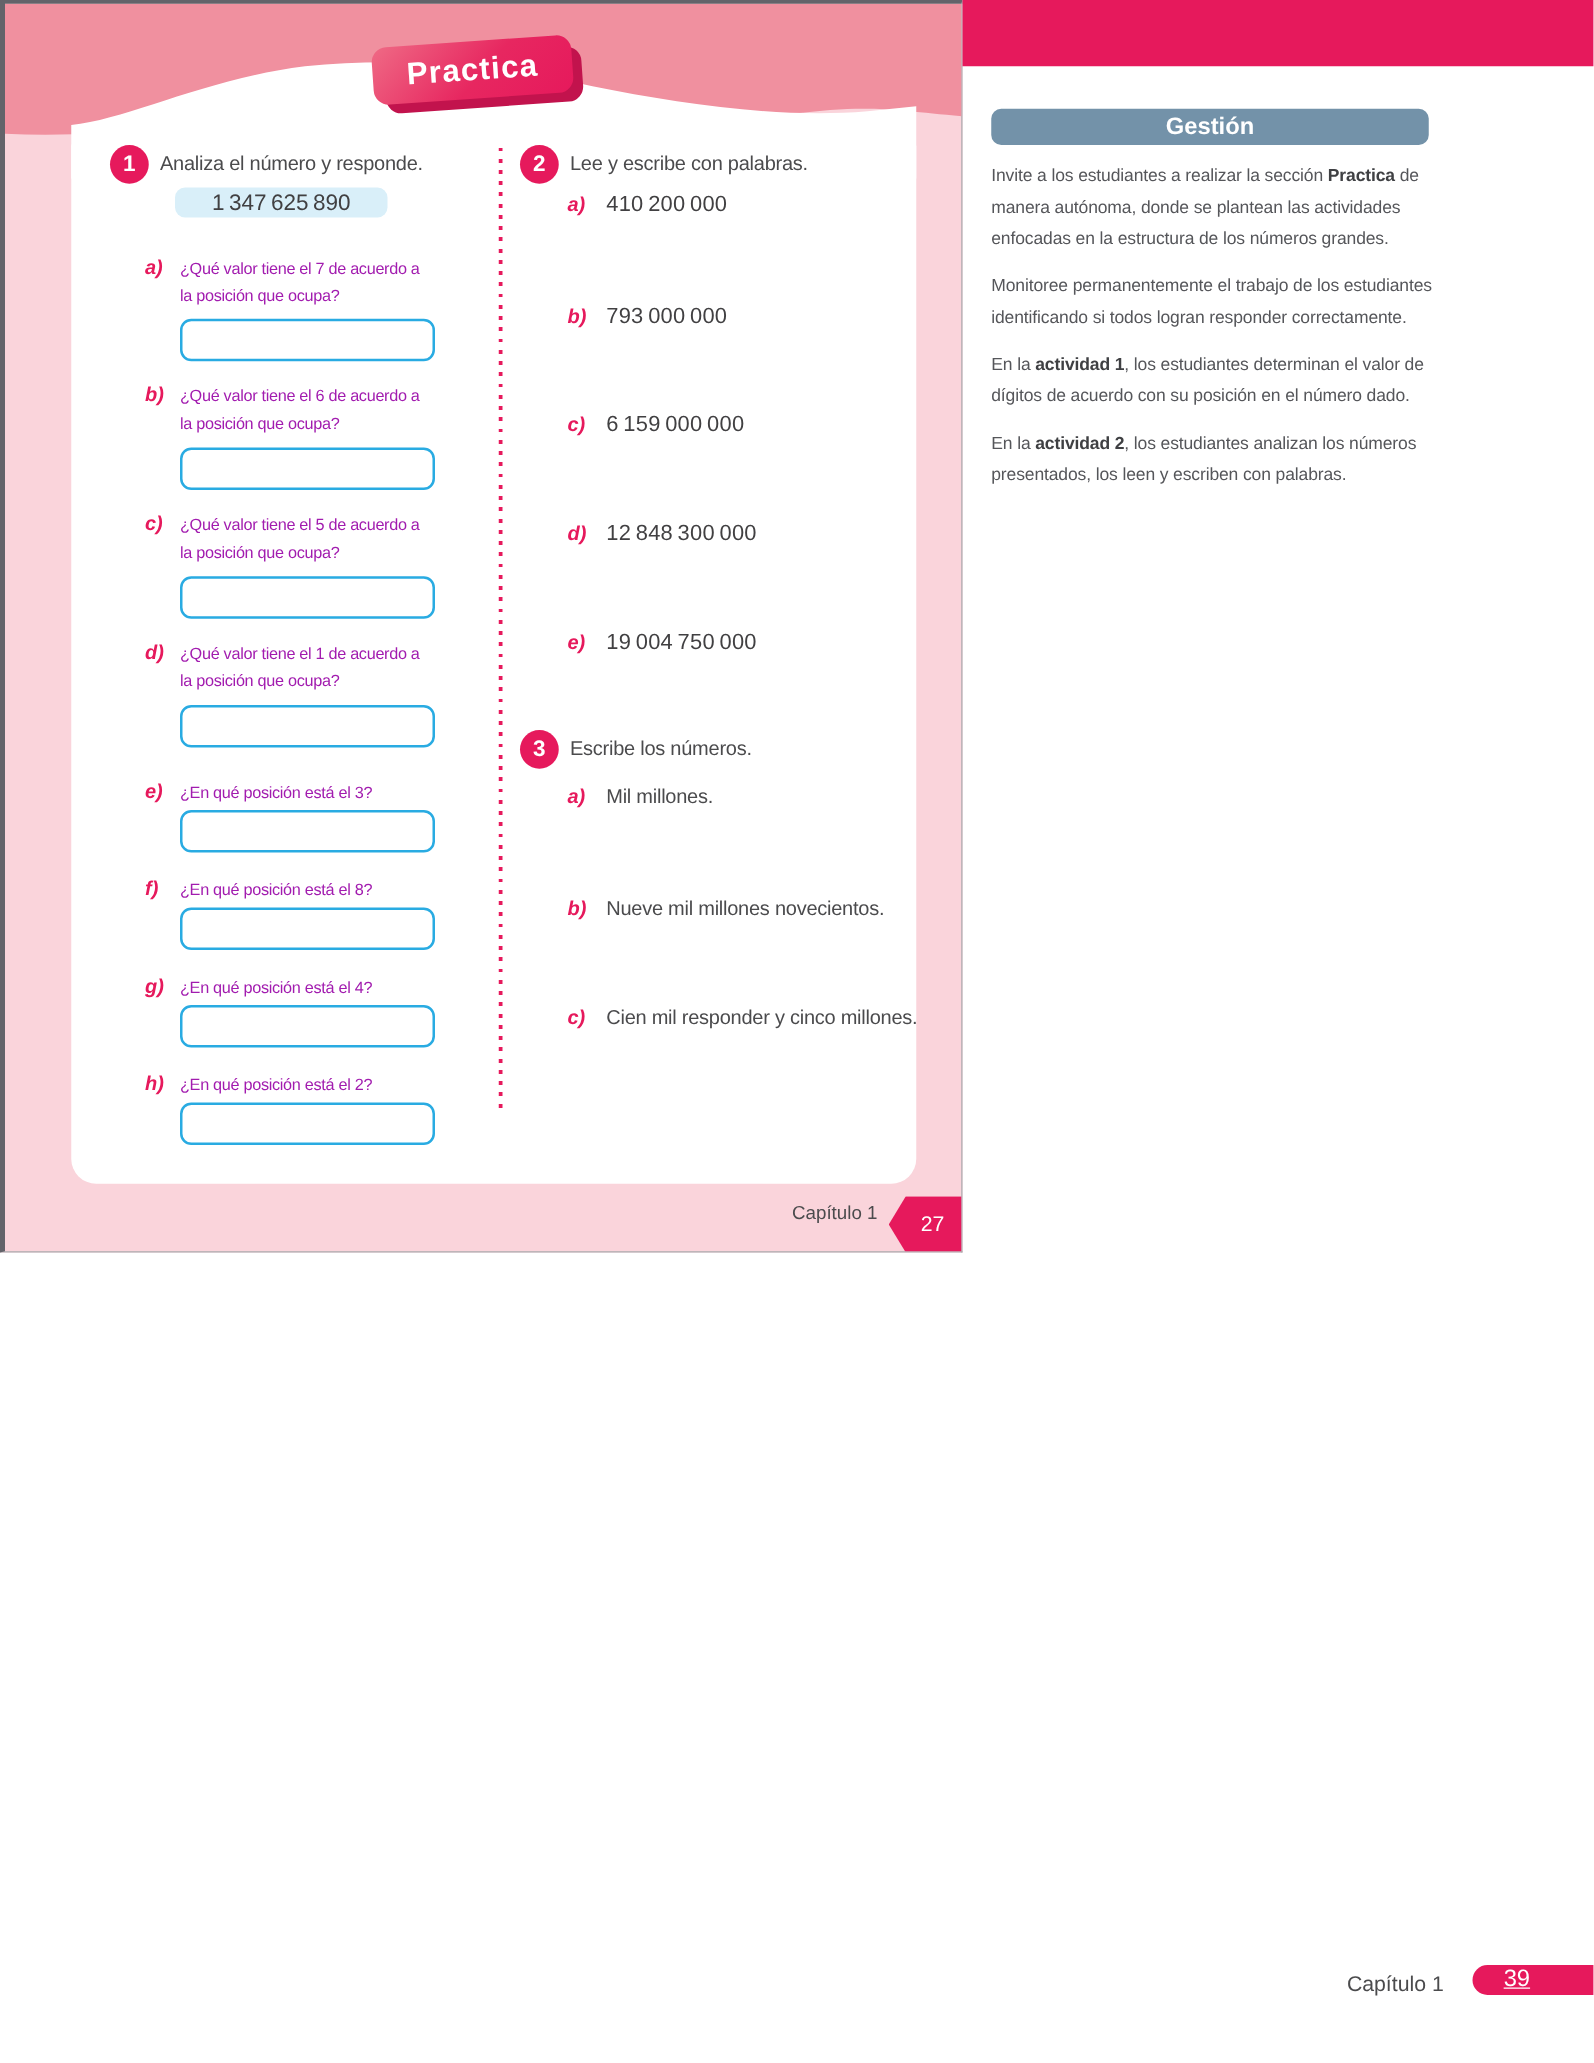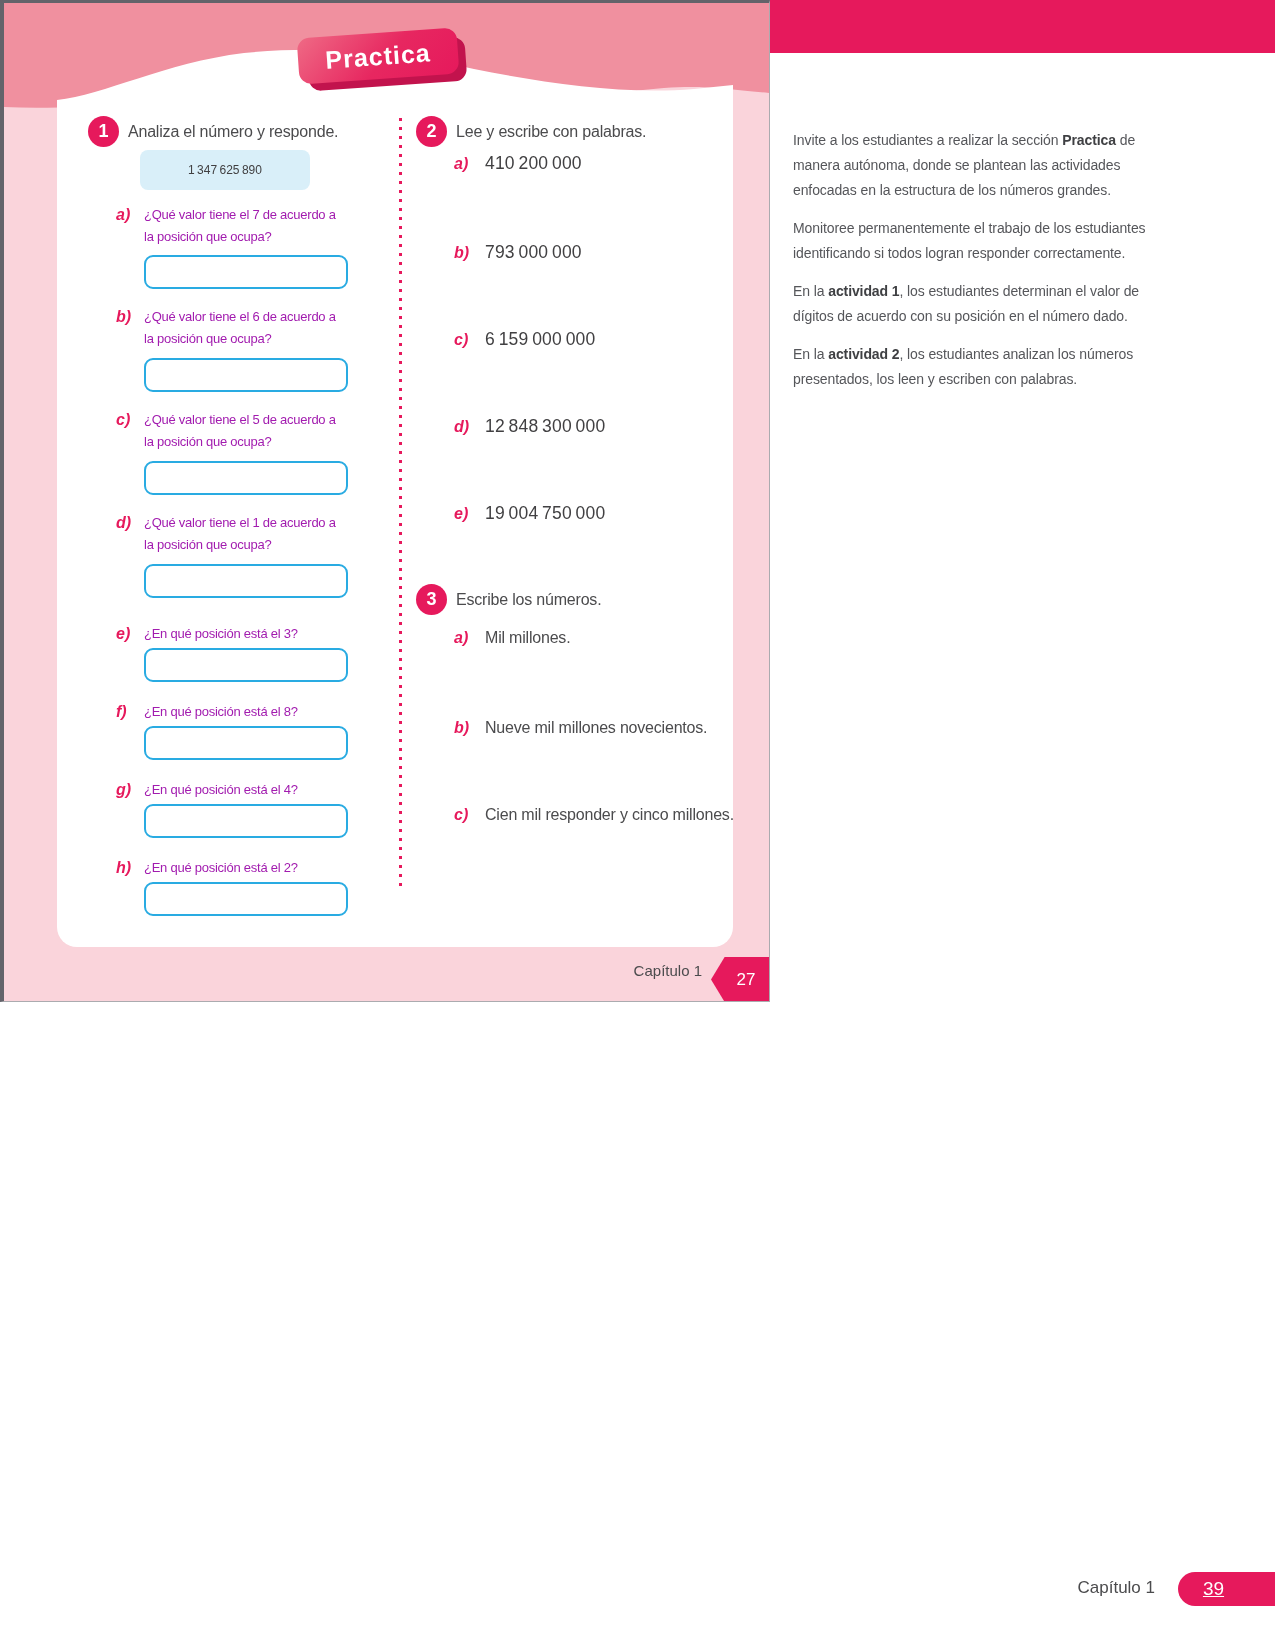--- a/index.html
+++ b/index.html
@@ -21,23 +21,23 @@
   .practica-front{position:absolute;left:0;top:0;width:160px;height:46px;
     background:linear-gradient(135deg,#EF6A85 0%,#E72760 55%,#E6195C 100%);
     border-radius:12px;transform:rotate(-4deg);
     display:flex;align-items:center;justify-content:center;}
   .practica-front span{color:#ffffff;font-weight:bold;font-size:25px;letter-spacing:1px;}
 
   .acirc{position:absolute;width:31px;height:31px;border-radius:50%;background:#E6195C;color:#ffffff;
     font-weight:bold;font-size:18px;display:flex;align-items:center;justify-content:center;}
   .atitle{position:absolute;color:#4B4B4D;font-size:16px;letter-spacing:-0.2px;white-space:nowrap;}
 
-  .numbox{position:absolute;left:136px;top:147px;width:170px;height:40px;background:#D9EFF9;
+  .numbox{position:absolute;left:136px;top:147px;width:170px;height:24px;background:#D9EFF9;
     border-radius:8px;display:flex;align-items:center;justify-content:center;
-    color:#414042;font-size:12px;}
+    color:#414042;font-size:18px;}
 
   .qrow{position:absolute;left:112px;display:flex;gap:7px;align-items:flex-start;width:285px;}
   .qlabel{color:#E6195C;font-weight:bold;font-style:italic;font-size:16px;flex:0 0 21px;line-height:22px;}
   .qtext{color:#a21caf;font-size:13px;line-height:22px;letter-spacing:-0.25px;}
   .abox{position:absolute;left:140px;width:204px;height:34px;border:2px solid #29ABE2;
     border-radius:9px;background:#ffffff;box-sizing:border-box;}
 
   .divider{position:absolute;left:395px;top:115px;width:3px;height:772px;
     background-image:repeating-linear-gradient(#E6195C 0 3px,transparent 3px 9px);}
 
@@ -56,21 +56,21 @@
   
   .top-bar{position:absolute;left:770px;top:0;width:505px;height:53px;background:#E6195C;}
   .gestion-bar{position:absolute;left:793px;top:87px;width:350px;height:29px;background:#7392A9;
     border-radius:8px;color:#ffffff;font-weight:bold;font-size:19px;text-align:center;line-height:29px;}
   .sidebar-text{position:absolute;left:793px;top:128px;width:384px;}
   .sidebar-text p{margin:0 0 13px 0;color:#55565A;font-size:14px;line-height:25px;letter-spacing:-0.1px;}
   .sidebar-text b{color:#3f4043;}
 
   .pfooter-chapter{position:absolute;left:1000px;top:1578px;width:155px;text-align:right;
     color:#4B4B4D;font-size:17px;}
-  .badge39{position:absolute;left:1178px;top:1572px;width:97px;height:34px;background:#E6195C;
+  .badge39{position:absolute;left:1178px;top:1572px;width:97px;height:24px;background:#E6195C;
     border-radius:17px 0 0 17px;display:flex;align-items:center;justify-content:center;
     padding-right:26px;box-sizing:border-box;color:#ffffff;font-size:19px;text-decoration:underline;}
 </style>
 </head>
 <body>
 
 <div class="page">
 
   <div class="student-page">
 
@@ -182,20 +182,21 @@
       <span class="qlabel">c)</span>
       <span class="item-words">Cien mil responder y cinco millones.</span>
     </div>
 
     <div class="sfooter-chapter">Capítulo 1</div>
     <div class="badge27">27</div>
   </div>
 
   <div class="top-bar"></div>
 
+  <div class="gestion-bar">Gestión</div>
 
   <div class="sidebar-text">
     <p><span>Invite a los estudiantes a realizar la sección </span><b>Practica</b><span> de manera autónoma, donde se plantean las actividades enfocadas en la estructura de los números grandes.</span></p>
     <p><span>Monitoree permanentemente el trabajo de los estudiantes identificando si todos logran responder correctamente.</span><b></b><span></span></p>
     <p><span>En la </span><b>actividad 1</b><span>, los estudiantes determinan el valor de dígitos de acuerdo con su posición en el número dado.</span></p>
     <p><span>En la </span><b>actividad 2</b><span>, los estudiantes analizan los números presentados, los leen y escriben con palabras.</span></p>
   </div>
 
   <div class="pfooter-chapter">Capítulo 1</div>
   <div class="badge39">39</div>

